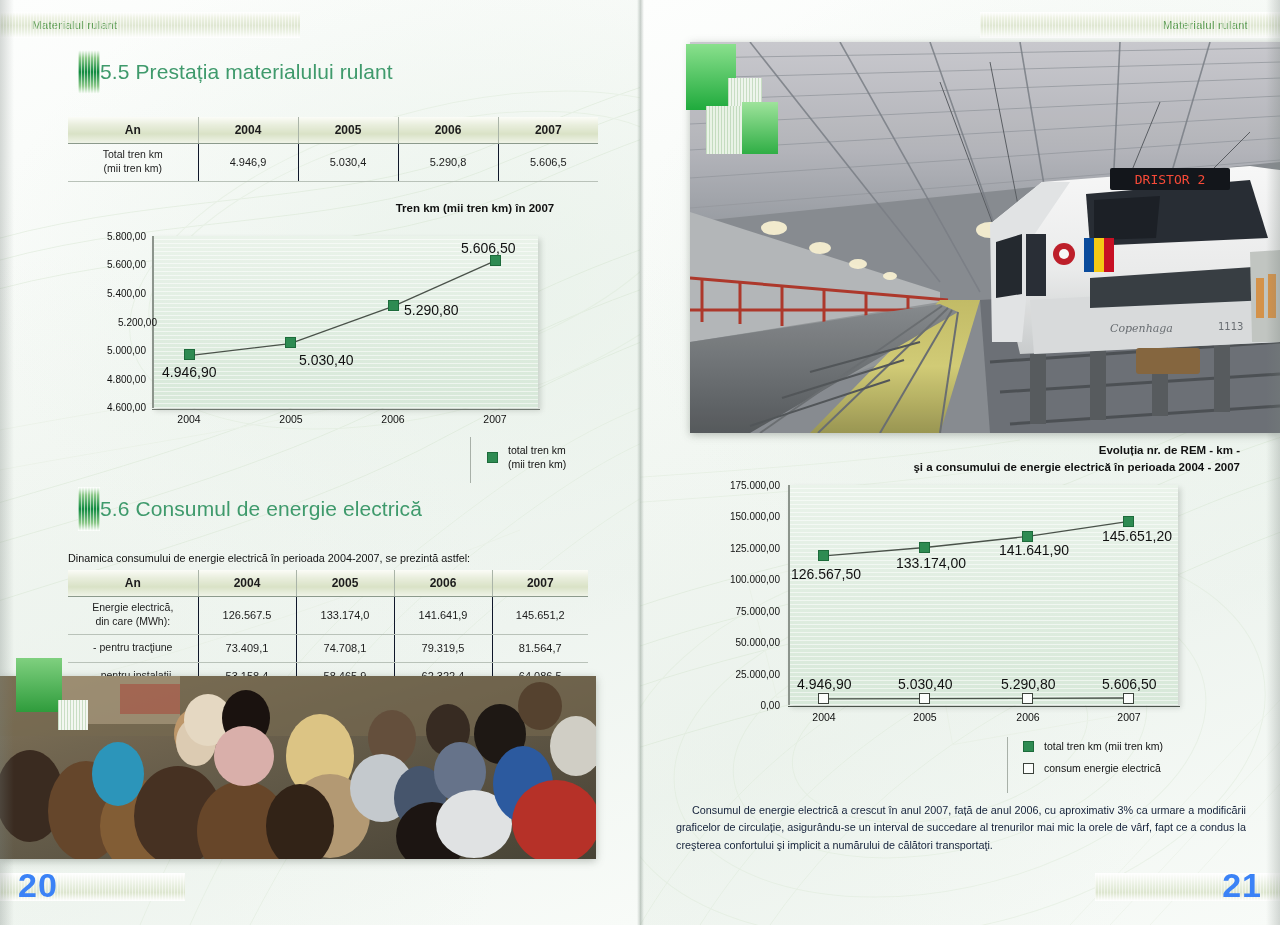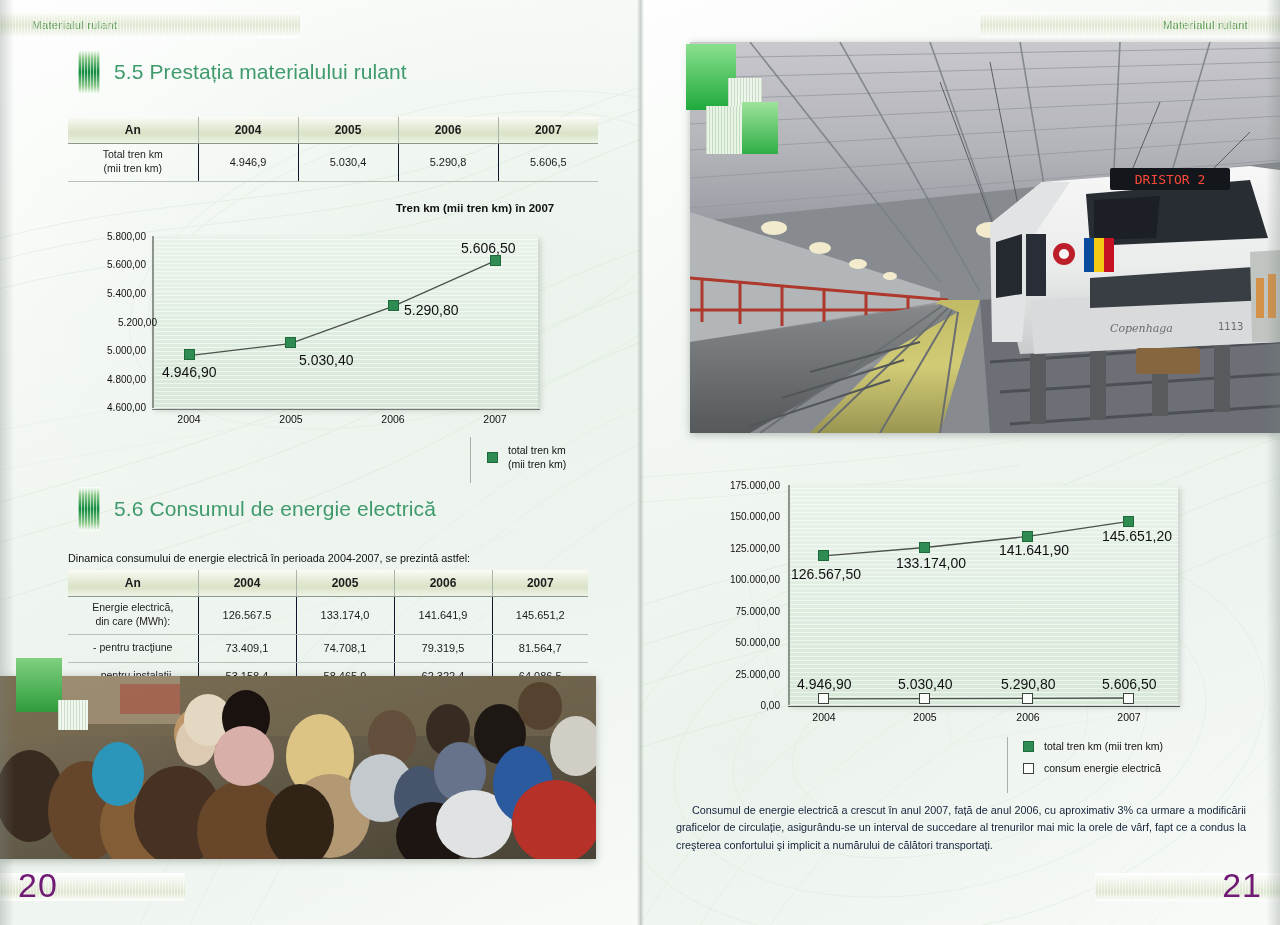--- a/index.html
+++ b/index.html
@@ -41,21 +41,21 @@
   }
   .runhead::after{
     content:""; position:absolute; left:0; right:0; top:0; bottom:0;
     background:repeating-linear-gradient(90deg, rgba(255,255,255,.55) 0 1px, rgba(255,255,255,0) 1px 3px);
     pointer-events:none;
   }
   .runhead.left { left:0; width:300px; padding-left:32px; }
   .runhead.right { right:0; width:300px; padding-right:32px; justify-content:flex-end; }
 
   
-  .section-head { position:absolute; display:flex; align-items:center; gap:14px; }
+  .section-head { position:absolute; display:flex; align-items:center; }
   .head-bar {
     width:22px; height:44px;
     background:linear-gradient(180deg,#ffffff 0%, #8ec98b 18%, #0f8a3e 50%, #8ec98b 82%, #ffffff 100%);
   }
   .head-bar::after{
     content:""; display:block; width:100%; height:100%;
     background:repeating-linear-gradient(90deg, rgba(255,255,255,.6) 0 1px, rgba(255,255,255,0) 1px 3px);
   }
   .head-text { font-size:21px; color:#3f9a6c; font-weight:400; letter-spacing:.1px; white-space:nowrap; }
 
@@ -109,21 +109,21 @@
   
   .deco { position:absolute; }
   .deco i {
     position:absolute; display:block;
     background-image:repeating-linear-gradient(90deg, rgba(255,255,255,.55) 0 1px, rgba(255,255,255,0) 1px 3px);
   }
 
   .para { position:absolute; font-size:10.8px; color:#14213a; line-height:1.62; text-align:justify; }
   .para .indent { display:inline-block; width:16px; }
 
-  .pagenum { position:absolute; bottom:20px; font-size:34px; color:#701a75; font-weight:400; letter-spacing:1px; }
+  .pagenum { position:absolute; bottom:20px; font-size:34px; color:#3b82f6; font-weight:700; letter-spacing:1px; }
   .pagenum-band {
     position:absolute; height:28px;
     background:linear-gradient(180deg,#ffffff, #e8efe0 45%, #dde6cf 70%, #ffffff);
   }
   .pagenum-band::after{
     content:""; position:absolute; inset:0;
     background:repeating-linear-gradient(90deg, rgba(255,255,255,.5) 0 1px, rgba(255,255,255,0) 1px 3px);
   }
   .intro-line { position:absolute; font-size:10.8px; color:#111; }
 </style>
@@ -509,20 +509,24 @@
       </svg>
     </div>
 
     <div class="deco" style="left:46px; top:44px; width:110px; height:112px;">
       <i style="left:0; top:0; width:50px; height:66px; background-color:#34c04e; background-image:linear-gradient(180deg,#8ae08d,#1faa3c), repeating-linear-gradient(90deg, rgba(255,255,255,.55) 0 1px, rgba(255,255,255,0) 1px 3px);"></i>
       <i style="left:42px; top:34px; width:34px; height:34px; background-color:#eef5ec; background-image:repeating-linear-gradient(90deg, rgba(190,215,185,.8) 0 1px, rgba(255,255,255,0) 1px 3px);"></i>
       <i style="left:20px; top:62px; width:52px; height:48px; background-color:#e9f3e6; background-image:repeating-linear-gradient(90deg, rgba(180,210,175,.7) 0 1px, rgba(255,255,255,0) 1px 3px);"></i>
       <i style="left:56px; top:58px; width:36px; height:52px; background-color:#4ec25c; background-image:linear-gradient(180deg,#9ee39b,#2fae45), repeating-linear-gradient(90deg, rgba(255,255,255,.55) 0 1px, rgba(255,255,255,0) 1px 3px);"></i>
     </div>
 
+    <div class="chart-title" style="left:260px; top:442px; width:340px; text-align:right;">
+      <div>Evoluția nr. de REM - km -</div>
+      <div>şi a consumului de energie electrică în perioada 2004 - 2007</div>
+    </div>
 
     <div class="plot" style="left:148px; top:485px; width:390px; height:220px;"></div>
 
     <div class="ytick" style="left:56px; top:480px; width:84px;">175.000,00</div>
     <div class="ytick" style="left:56px; top:511px; width:84px;">150.000,00</div>
     <div class="ytick" style="left:56px; top:543px; width:84px;">125.000,00</div>
     <div class="ytick" style="left:56px; top:574px; width:84px;">100.000,00</div>
     <div class="ytick" style="left:56px; top:606px; width:84px;">75.000,00</div>
     <div class="ytick" style="left:56px; top:637px; width:84px;">50.000,00</div>
     <div class="ytick" style="left:56px; top:669px; width:84px;">25.000,00</div>

